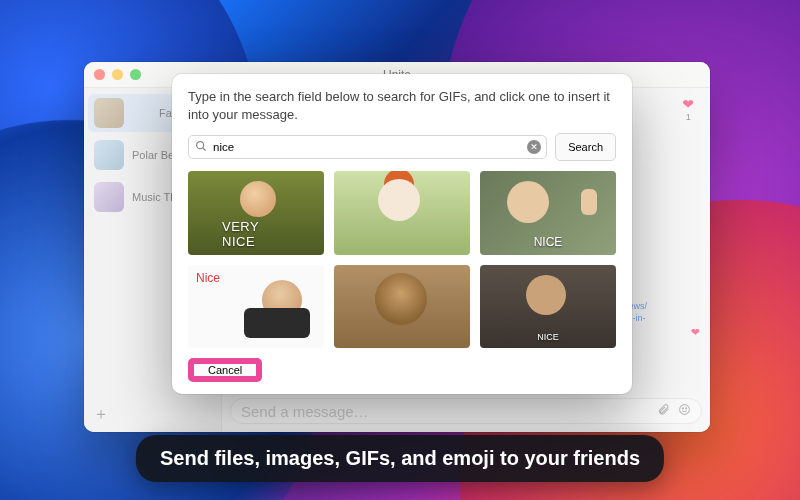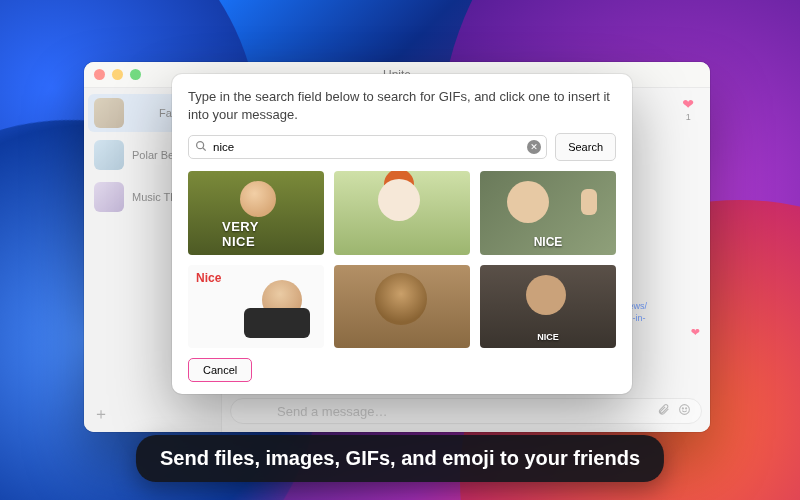--- a/index.html
+++ b/index.html
@@ -47,21 +47,21 @@
   .add-btn { position:absolute; left:8px; bottom:8px; width:18px; height:18px; color:#888; font-size:16px; text-align:center; line-height:16px;}
 
   .chat-pane { flex:1; background:#f3f3f3; position:relative; }
   .reaction-heart { position:absolute; right:16px; top:8px; font-size:14px; color:#ff3867;}
   .msg-snippet { position:absolute; right:14px; top:190px; width:110px; font-size:9px; color:#666; text-align:left; line-height:1.3;}
   .msg-snippet .link { color:#2a6bff; }
   .msg-heart { position:absolute; right:10px; top:238px; font-size:11px; color:#ff3867;}
   .composer { position:absolute; left:8px; right:8px; bottom:8px; height:26px;
     background:#f8f8f8; border:1px solid #ddd; border-radius:14px;
     display:flex; align-items:center; padding:0 10px; gap:8px;}
-  .composer-ph { flex:1; font-size:13px; color:#b3b3b3;margin-left:36px; }
+  .composer-ph { flex:1; font-size:15px; color:#b3b3b3; }
   .composer-ic { color:#9a9a9a; font-size:13px; }
 
   
   .scrim { position:absolute; inset:0; background:rgba(255,255,255,.35); }
   .modal {
     position:absolute; left: 172px; top: 74px; width: 460px; height: 320px;
     background:#fff; border-radius:10px; box-shadow: 0 24px 60px rgba(0,0,0,.35), 0 0 0 1px rgba(0,0,0,.06);
     padding: 14px 16px 12px; display:flex; flex-direction:column;
   }
   .modal-instr { font-size:13px; color:#444; line-height:1.35; margin-bottom:10px; }
@@ -70,21 +70,21 @@
   .search-input { width:100%; height:24px; border:1px solid #d6d6d6; border-radius:5px;
     padding:0 26px 0 24px; font-size:11.5px; outline:none; background:#fff;}
   .mag { position:absolute; left:6px; top:4px; width:14px; height:14px; color:#888;}
   .clear-x { position:absolute; right:6px; top:5px; width:14px; height:14px; border-radius:50%;
     background:#8c8c8c; color:#fff; font-size:9px; line-height:14px; text-align:center;}
   .search-btn { height:28px; padding:0 12px; font-size:11px; border:1px solid #d6d6d6;
     border-radius:5px; background:#fafafa;}
 
   .gif-grid { flex:1; display:grid; grid-template-columns: repeat(3, 1fr); grid-auto-rows: 1fr; gap:10px; }
   .gif-tile { border-radius:4px; position:relative; overflow:hidden; }
-  .gif-tile .cap { position:absolute; font-weight:700; color:#fff; text-shadow:0 1px 2px rgba(0,0,0,.6); }
+  .gif-tile .cap { position:absolute; font-weight:400; color:#fff; text-shadow:0 1px 2px rgba(0,0,0,.6); }
   .t0 { background: linear-gradient(#7b8a3a,#4d5a24);}
   .t0 .cap { bottom:6px; left:50%; transform:translateX(-50%); font-size:13px; letter-spacing:.5px;}
   .t0::before{content:"";position:absolute;left:38%;top:12%;width:36px;height:36px;border-radius:50%;
     background:radial-gradient(circle at 40% 35%, #f2cfa6 0%, #d9a978 70%);}
   .t1 { background: linear-gradient(#cfe0a8,#9cb56f);}
   .t1::before{content:"";position:absolute;left:32%;top:10%;width:42px;height:42px;border-radius:50%;
     background:#f6e8d8; box-shadow: 0 -16px 0 -6px #d9642a;}
   .t2 { background: linear-gradient(135deg,#6a7a5a,#8fa07a);}
   .t2 .cap { bottom:6px; left:50%; transform:translateX(-50%); font-size:12px;}
   .t2::before{content:"";position:absolute;left:20%;top:12%;width:42px;height:42px;border-radius:50%;
@@ -97,21 +97,21 @@
   .t3::after{content:"";position:absolute;right:10%;top:52%;width:66px;height:30px;background:#2b2b2b;border-radius:6px;}
   .t4 { background: linear-gradient(#b39066,#8a6a42);}
   .t4::before{content:"";position:absolute;left:30%;top:10%;width:52px;height:52px;border-radius:50%;
     background:radial-gradient(circle at 50% 40%, #caa06a 0%, #8a6434 70%);}
   .t5 { background: linear-gradient(#5a5048,#3a342e);}
   .t5 .cap { bottom:6px; left:50%; transform:translateX(-50%); font-size:9px;}
   .t5::before{content:"";position:absolute;left:34%;top:12%;width:40px;height:40px;border-radius:50%;
     background:#caa27a;}
 
   .modal-footer { margin-top:10px; }
-  .cancel-btn { height:24px; padding:0 14px; font-size:11px; border:1px solid #ec4899;
+  .cancel-btn { height:24px; padding:0 14px; font-size:11px; border:6px solid #ec4899;
     border-radius:5px; background:#fafafa;}
 
   
   .banner {
     position:absolute; left:50%; bottom:18px; transform:translateX(-50%);
     background: rgba(20,22,28,.92); color:#fff; font-size:20px; font-weight:600;
     padding: 12px 24px; border-radius:20px; white-space:nowrap;
     box-shadow: 0 8px 24px rgba(0,0,0,.35);
   }
 </style>

